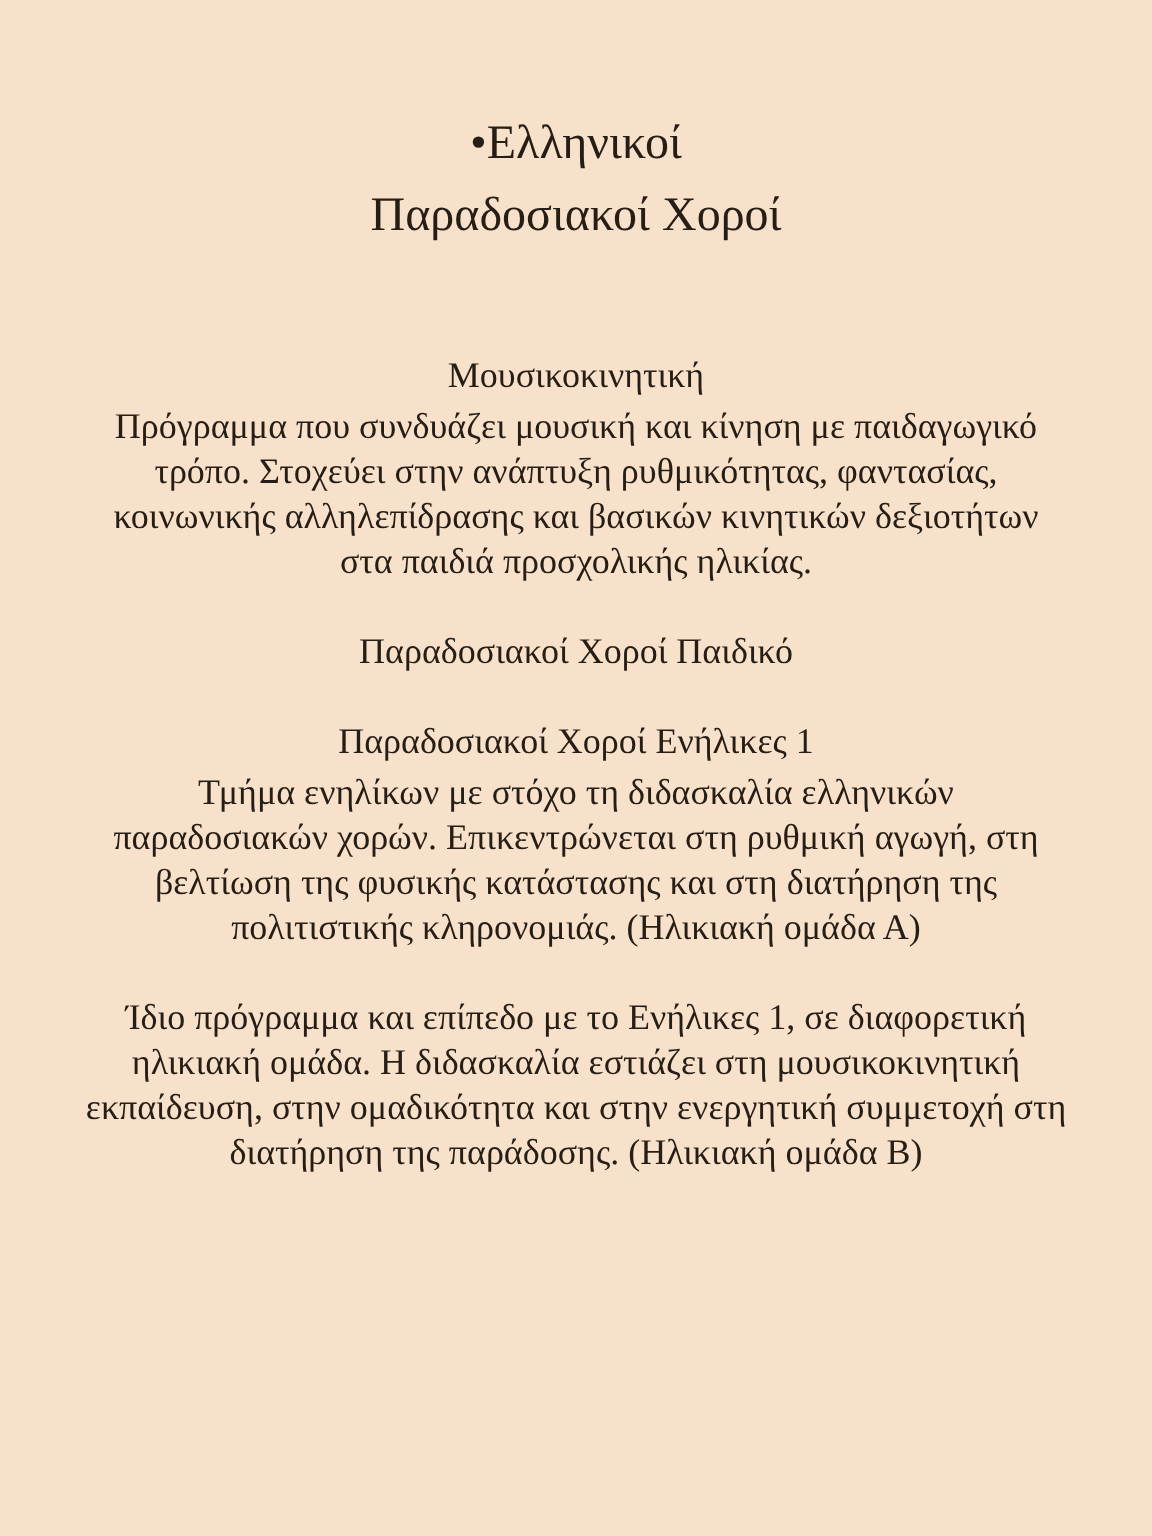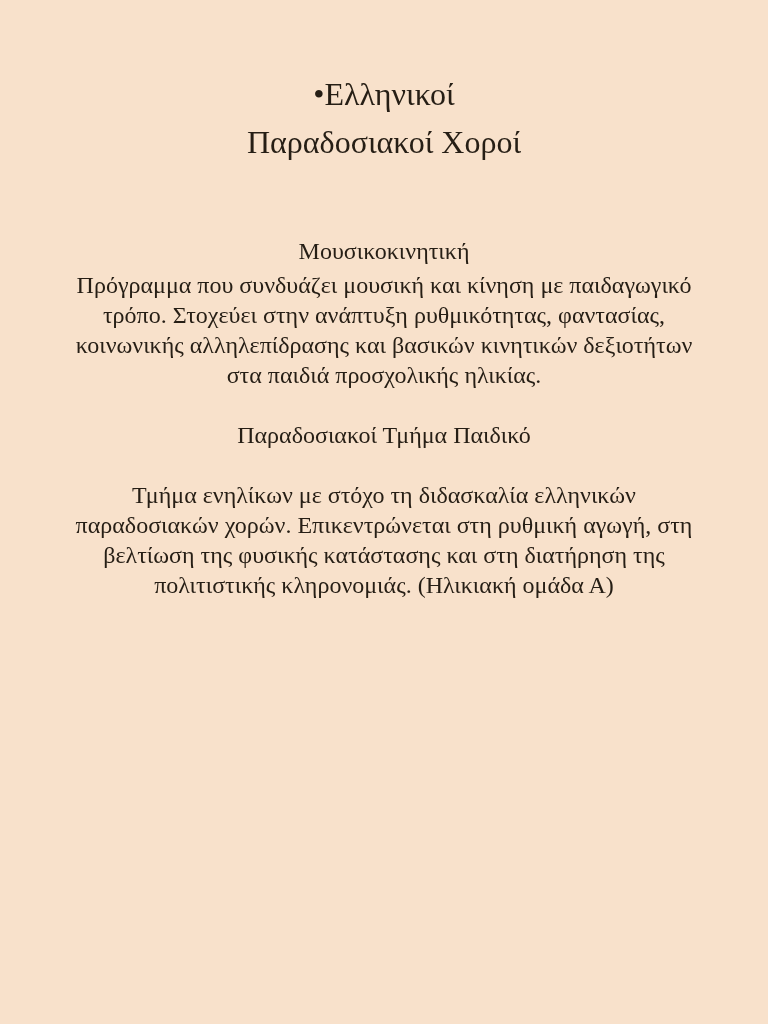--- a/index.html
+++ b/index.html
@@ -56,26 +56,31 @@
 
   <div class="section">
     <h2 class="section-heading">Μουσικοκινητική</h2>
     <p class="section-body">Πρόγραμμα που συνδυάζει μουσική και κίνηση με παιδαγωγικό
 τρόπο. Στοχεύει στην ανάπτυξη ρυθμικότητας, φαντασίας,
 κοινωνικής αλληλεπίδρασης και βασικών κινητικών δεξιοτήτων
 στα παιδιά προσχολικής ηλικίας.</p>
   </div>
 
   <div class="section">
-    <h2 class="section-heading">Παραδοσιακοί Τμήμα Παιδικό</h2>
+    <h2 class="section-heading">Παραδοσιακοί Χοροί Παιδικό</h2>
   </div>
 
   <div class="section">
+    <h2 class="section-heading">Παραδοσιακοί Χοροί Ενήλικες 1</h2>
     <p class="section-body">Τμήμα ενηλίκων με στόχο τη διδασκαλία ελληνικών
 παραδοσιακών χορών. Επικεντρώνεται στη ρυθμική αγωγή, στη
 βελτίωση της φυσικής κατάστασης και στη διατήρηση της
 πολιτιστικής κληρονομιάς. (Ηλικιακή ομάδα Α)</p>
   </div>
 
   <div class="section">
+    <p class="section-body">Ίδιο πρόγραμμα και επίπεδο με το Ενήλικες 1, σε διαφορετική
+ηλικιακή ομάδα. Η διδασκαλία εστιάζει στη μουσικοκινητική
+εκπαίδευση, στην ομαδικότητα και στην ενεργητική συμμετοχή στη
+διατήρηση της παράδοσης. (Ηλικιακή ομάδα Β)</p>
   </div>
 
 </div>
 
 </body></html>

